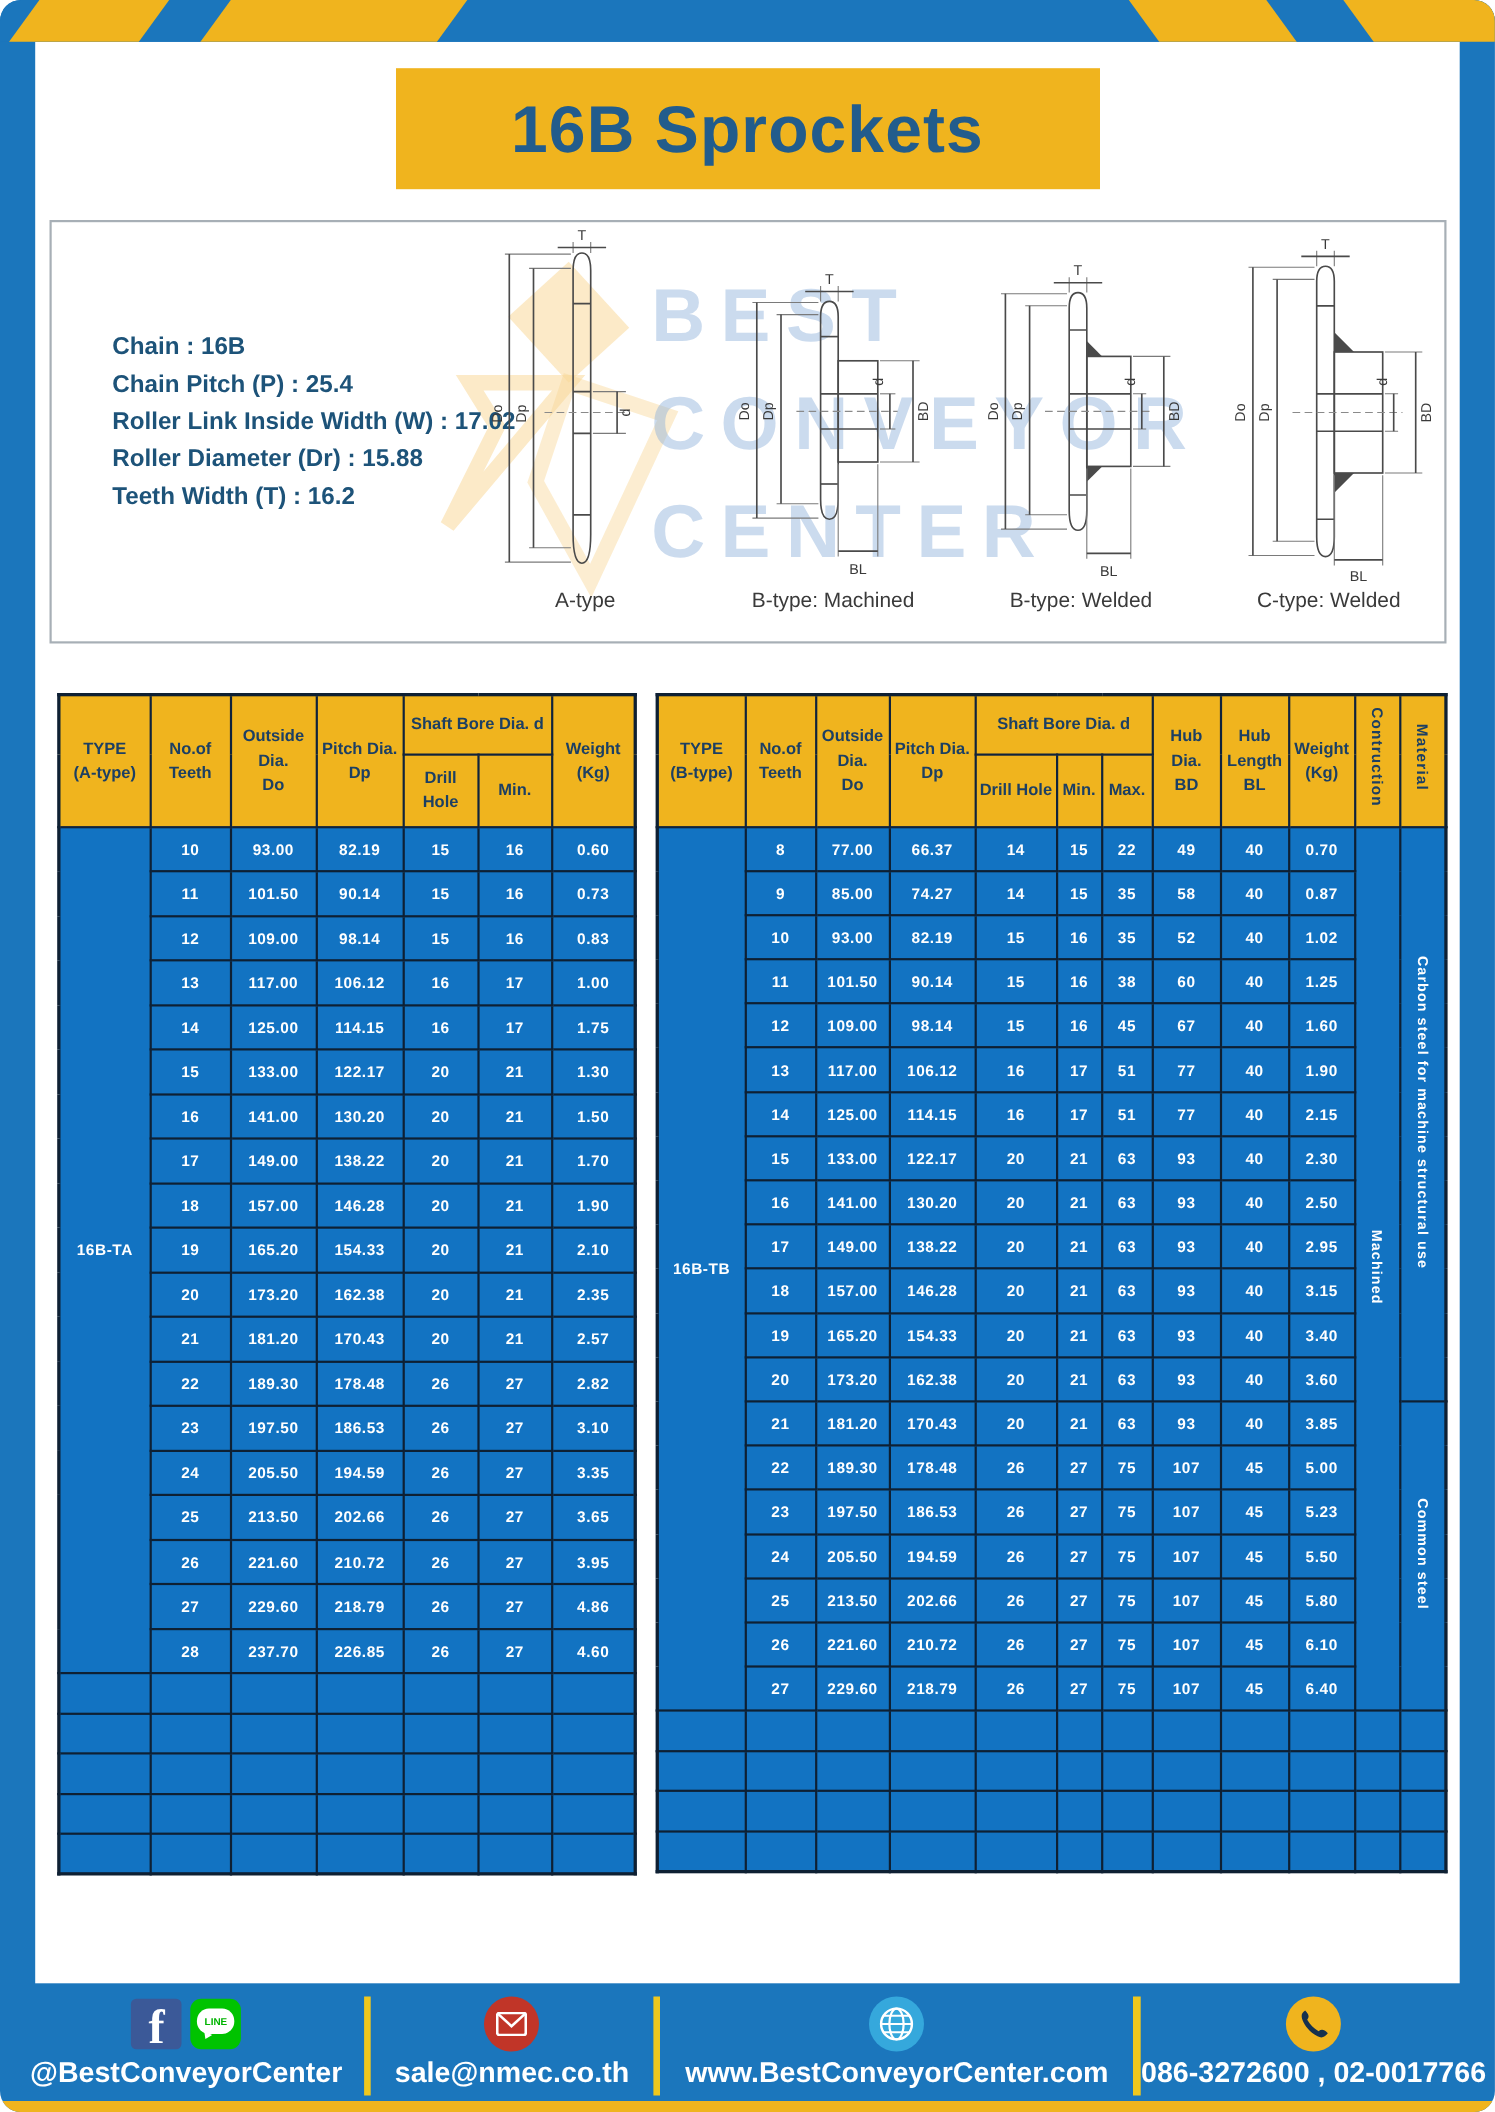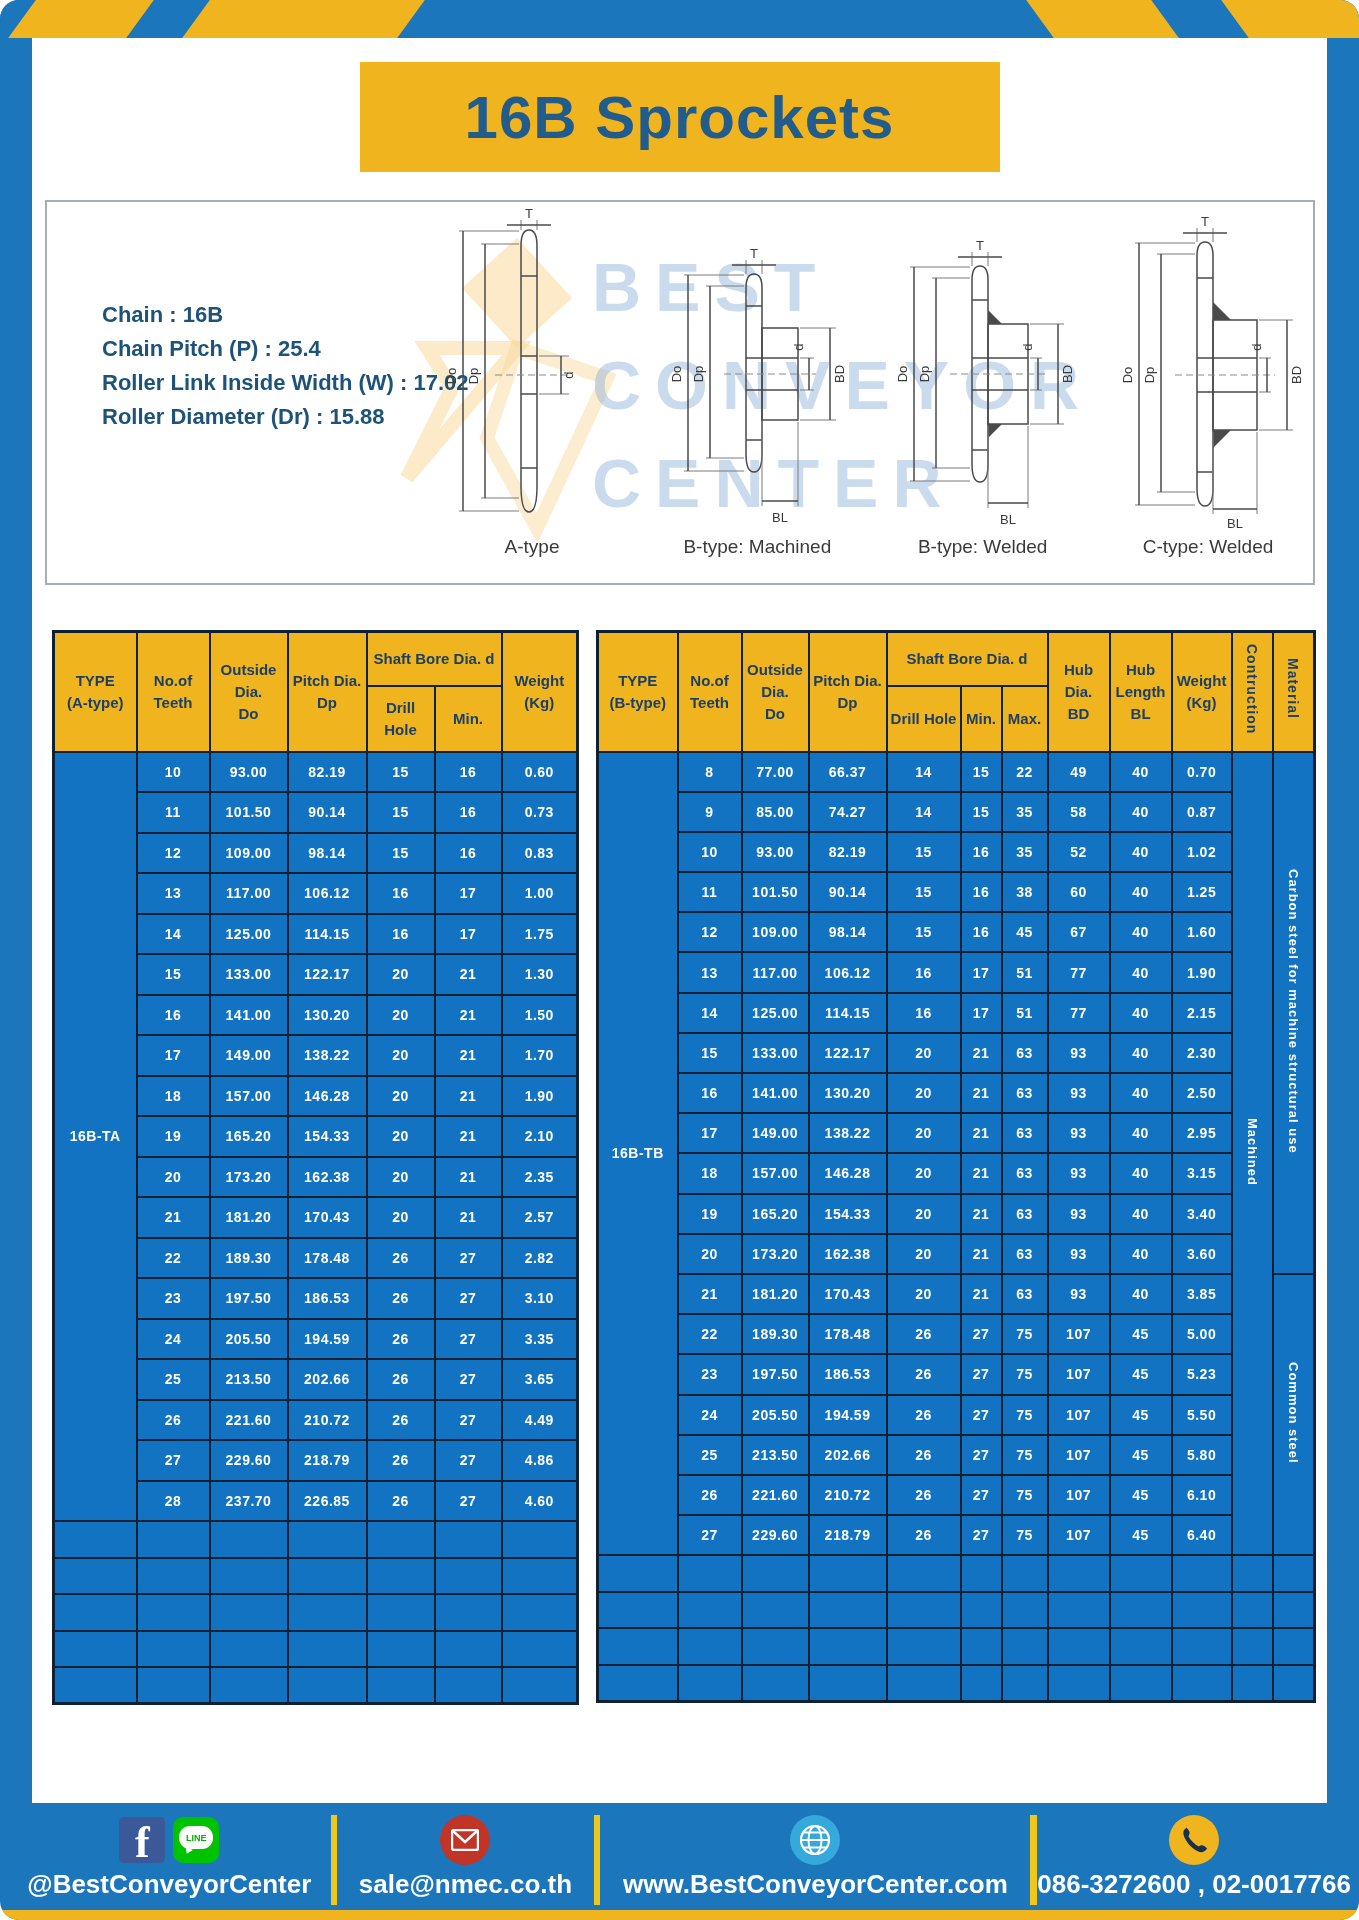--- a/index.html
+++ b/index.html
@@ -115,20 +115,21 @@
       </div>
       <div class="wm-text">BEST
 CONVEYOR
 CENTER</div>
 
       <div class="specs">
         <div class="spec-line"><span>Chain</span><span> : </span><span>16B</span></div>
         <div class="spec-line"><span>Chain Pitch (P)</span><span> : </span><span>25.4</span></div>
         <div class="spec-line"><span>Roller Link Inside Width (W)</span><span> : </span><span>17.02</span></div>
         <div class="spec-line"><span>Roller Diameter (Dr)</span><span> : </span><span>15.88</span></div>
+        <div class="spec-line"><span>Teeth Width (T)</span><span> : </span><span>16.2</span></div>
       </div>
 
       <div class="drawings">
 
         <figure>
           <svg viewBox="0 0 206 330">
             <line class="thin" x1="92" y1="24" x2="92" y2="14"></line>
               <line class="thin" x1="108" y1="24" x2="108" y2="14"></line>
             <line class="tech" x1="78" y1="19" x2="122" y2="19"></line>
             <text class="dimtxt" x="100" y="12" text-anchor="middle">T</text>
@@ -432,21 +433,21 @@
               <td>26</td>
               <td>27</td>
               <td>3.65</td>
             </tr>
             <tr style="height: 40.5px;">
               <td>26</td>
               <td>221.60</td>
               <td>210.72</td>
               <td>26</td>
               <td>27</td>
-              <td>4.49</td>
+              <td>3.95</td>
             </tr>
             <tr style="height: 40.5px;">
               <td>27</td>
               <td>229.60</td>
               <td>218.79</td>
               <td>26</td>
               <td>27</td>
               <td>4.86</td>
             </tr>
             <tr style="height: 40.5px;">

